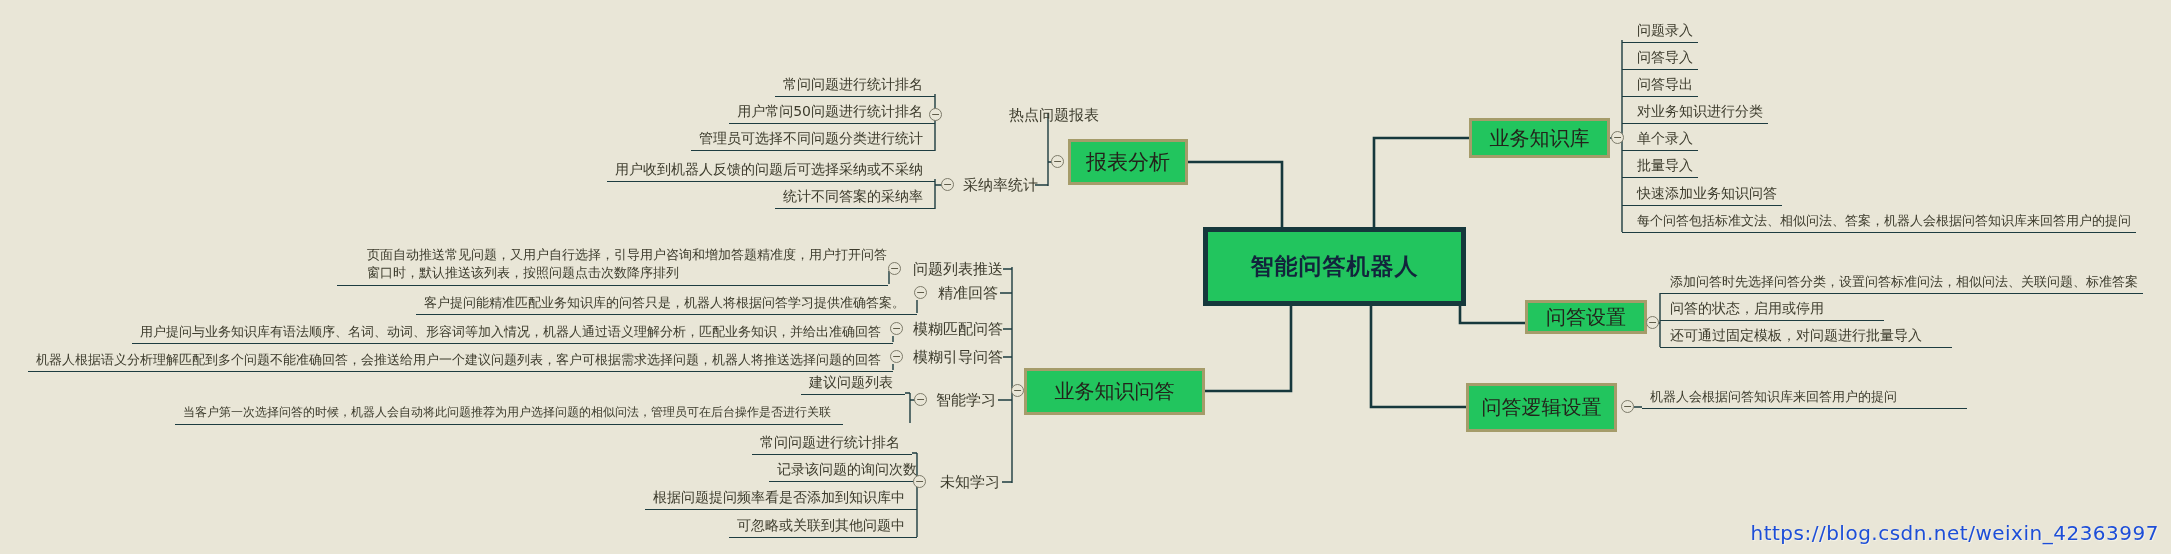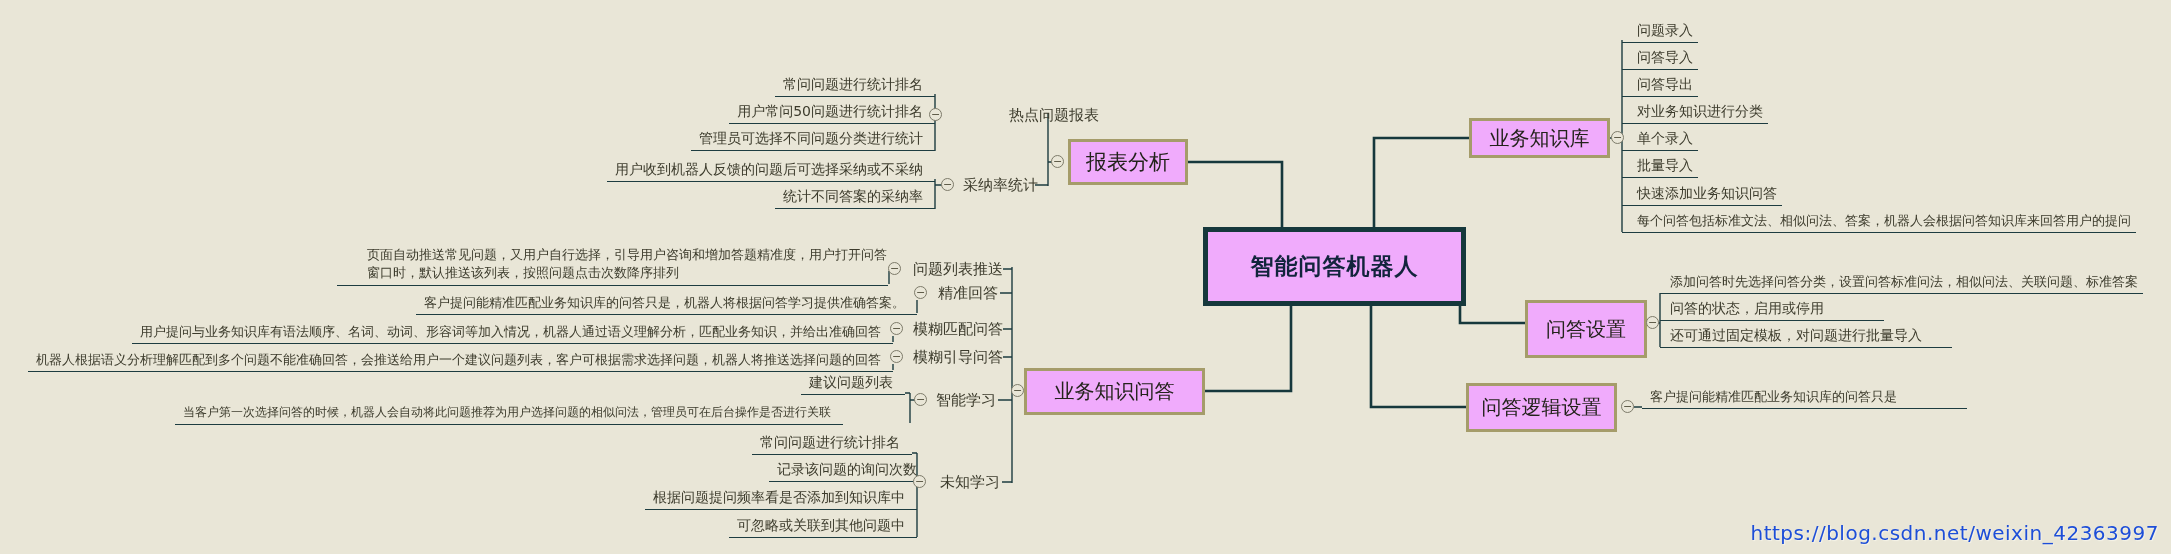--- a/index.html
+++ b/index.html
@@ -6,21 +6,21 @@
   .canvas{
     position:relative;width:2171px;height:554px;overflow:hidden;
     background:#e9e6d7;
     font-family:"DejaVu Sans","Liberation Sans",sans-serif;
   }
   .wires{position:absolute;left:0;top:0;width:2171px;height:554px;}
   .w2{fill:none;stroke:#16383c;stroke-width:2.6px;}
   .w1{fill:none;stroke:#1d3c40;stroke-width:1.4px;}
   .topic{
     position:absolute;display:flex;align-items:center;justify-content:center;
-    background:#f0abfc;box-sizing:border-box;white-space:nowrap;cursor:default;
+    background:#22c55e;box-sizing:border-box;white-space:nowrap;cursor:default;
   }
   .topic.center{
     border:5px solid #16383c;color:#12243c;font-size:23px;font-weight:600;letter-spacing:1px;
   }
   .topic.main{
     border:3px solid #a59c6a;color:#23231b;font-size:20px;
   }
   .sublabel{
     position:absolute;white-space:nowrap;font-size:15px;color:#3c3b2c;height:18px;line-height:18px;
   }
@@ -53,37 +53,37 @@
       M889 284 V271 M917 313 V300 M893 342 V336 M893 370 V364
       M905 393 H910 M910 393 V423 M910 400 H916
       M912 453 H917 M917 453 V537"></path>
   </svg>
 
   <div class="topic center" style="left:1203px;top:227px;width:263px;height:79px;">智能问答机器人</div>
 
   <div class="topic main" style="left:1068px;top:139px;width:120px;height:46px;font-size:21px;">报表分析</div>
   <div class="topic main" style="left:1024px;top:368px;width:181px;height:47px;">业务知识问答</div>
   <div class="topic main" style="left:1469px;top:118px;width:141px;height:40px;">业务知识库</div>
-  <div class="topic main" style="left:1525px;top:300px;width:122px;height:58px;">问答设置</div>
+  <div class="topic main" style="left:1525px;top:300px;width:122px;height:34px;">问答设置</div>
   <div class="topic main" style="left:1466px;top:383px;width:151px;height:49px;">问答逻辑设置</div>
 
   <div class="leaf" style="left:1622px;top:22px;padding-left:15px;">问题录入</div>
   <div class="leaf" style="left:1622px;top:49px;padding-left:15px;">问答导入</div>
   <div class="leaf" style="left:1622px;top:76px;padding-left:15px;">问答导出</div>
   <div class="leaf" style="left:1622px;top:103px;padding-left:15px;">对业务知识进行分类</div>
   <div class="leaf" style="left:1622px;top:130px;padding-left:15px;">单个录入</div>
   <div class="leaf" style="left:1622px;top:157px;padding-left:15px;">批量导入</div>
   <div class="leaf" style="left:1622px;top:185px;padding-left:15px;">快速添加业务知识问答</div>
   <div class="leaf" style="left:1622px;top:212px;padding-left:15px;font-size:13px;">每个问答包括标准文法、相似问法、答案，机器人会根据问答知识库来回答用户的提问</div>
 
   <div class="leaf" style="left:1660px;top:273px;padding-left:10px;font-size:13px;">添加问答时先选择问答分类，设置问答标准问法，相似问法、关联问题、标准答案</div>
   <div class="leaf" style="left:1660px;top:300px;padding-left:10px;padding-right:60px;text-align:center;">问答的状态，启用或停用</div>
   <div class="leaf" style="left:1660px;top:327px;padding-left:10px;padding-right:30px;">还可通过固定模板，对问题进行批量导入</div>
 
-  <div class="leaf" style="left:1642px;top:388px;padding-left:8px;padding-right:70px;font-size:13px;">客户提问能精准匹配业务知识库的问答只是</div>
+  <div class="leaf" style="left:1642px;top:388px;padding-left:8px;padding-right:70px;font-size:13px;">机器人会根据问答知识库来回答用户的提问</div>
 
   <div class="sublabel" style="left:970px;top:106px;margin-left:39px;">热点问题报表</div>
   <div class="sublabel" style="left:963px;top:176px;">采纳率统计</div>
 
   <div class="leaf" style="right:1236px;top:76px;padding-right:12px;">常问问题进行统计排名</div>
   <div class="leaf" style="right:1236px;top:103px;padding-right:12px;">用户常问50问题进行统计排名</div>
   <div class="leaf" style="right:1236px;top:130px;padding-right:12px;">管理员可选择不同问题分类进行统计</div>
 
   <div class="leaf" style="right:1236px;top:161px;padding-right:12px;">用户收到机器人反馈的问题后可选择采纳或不采纳</div>
   <div class="leaf" style="right:1236px;top:188px;padding-right:12px;">统计不同答案的采纳率</div>

